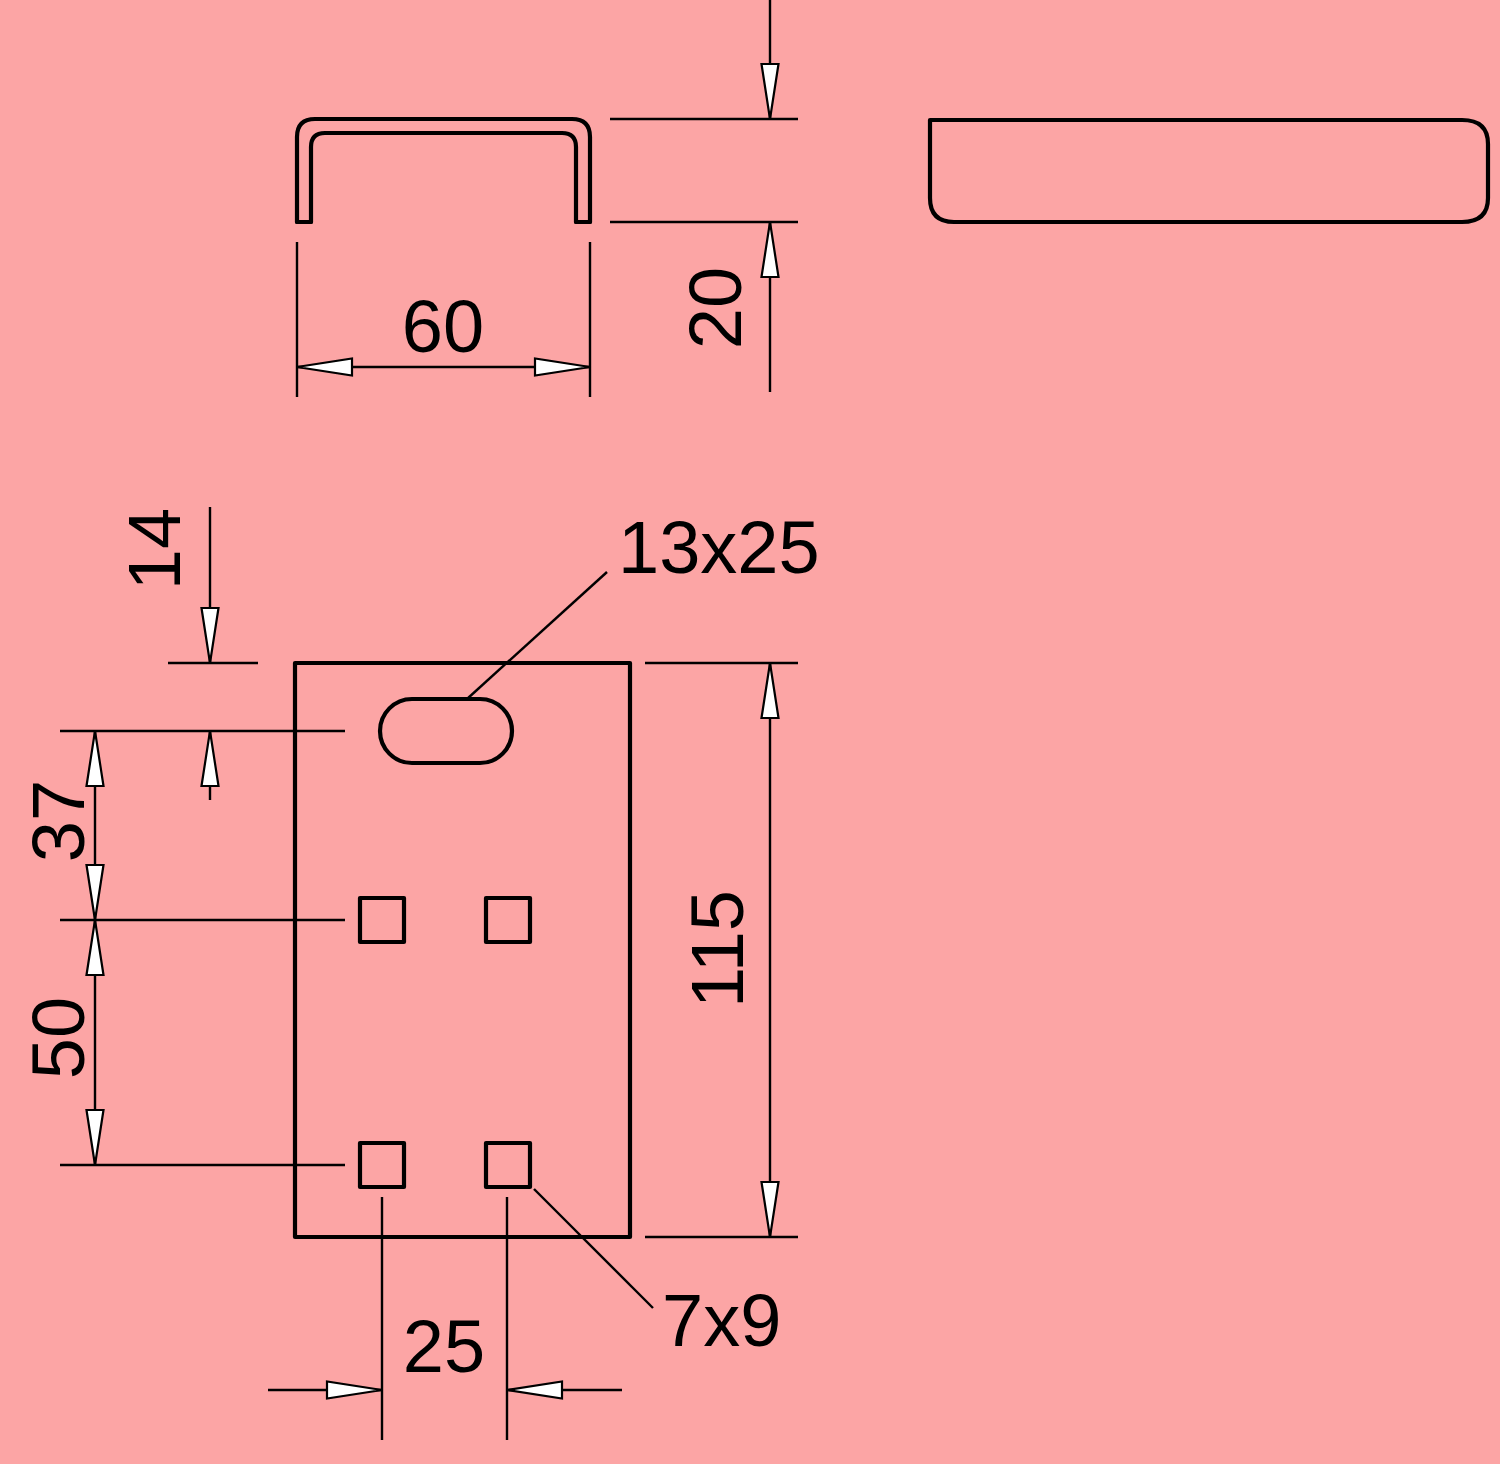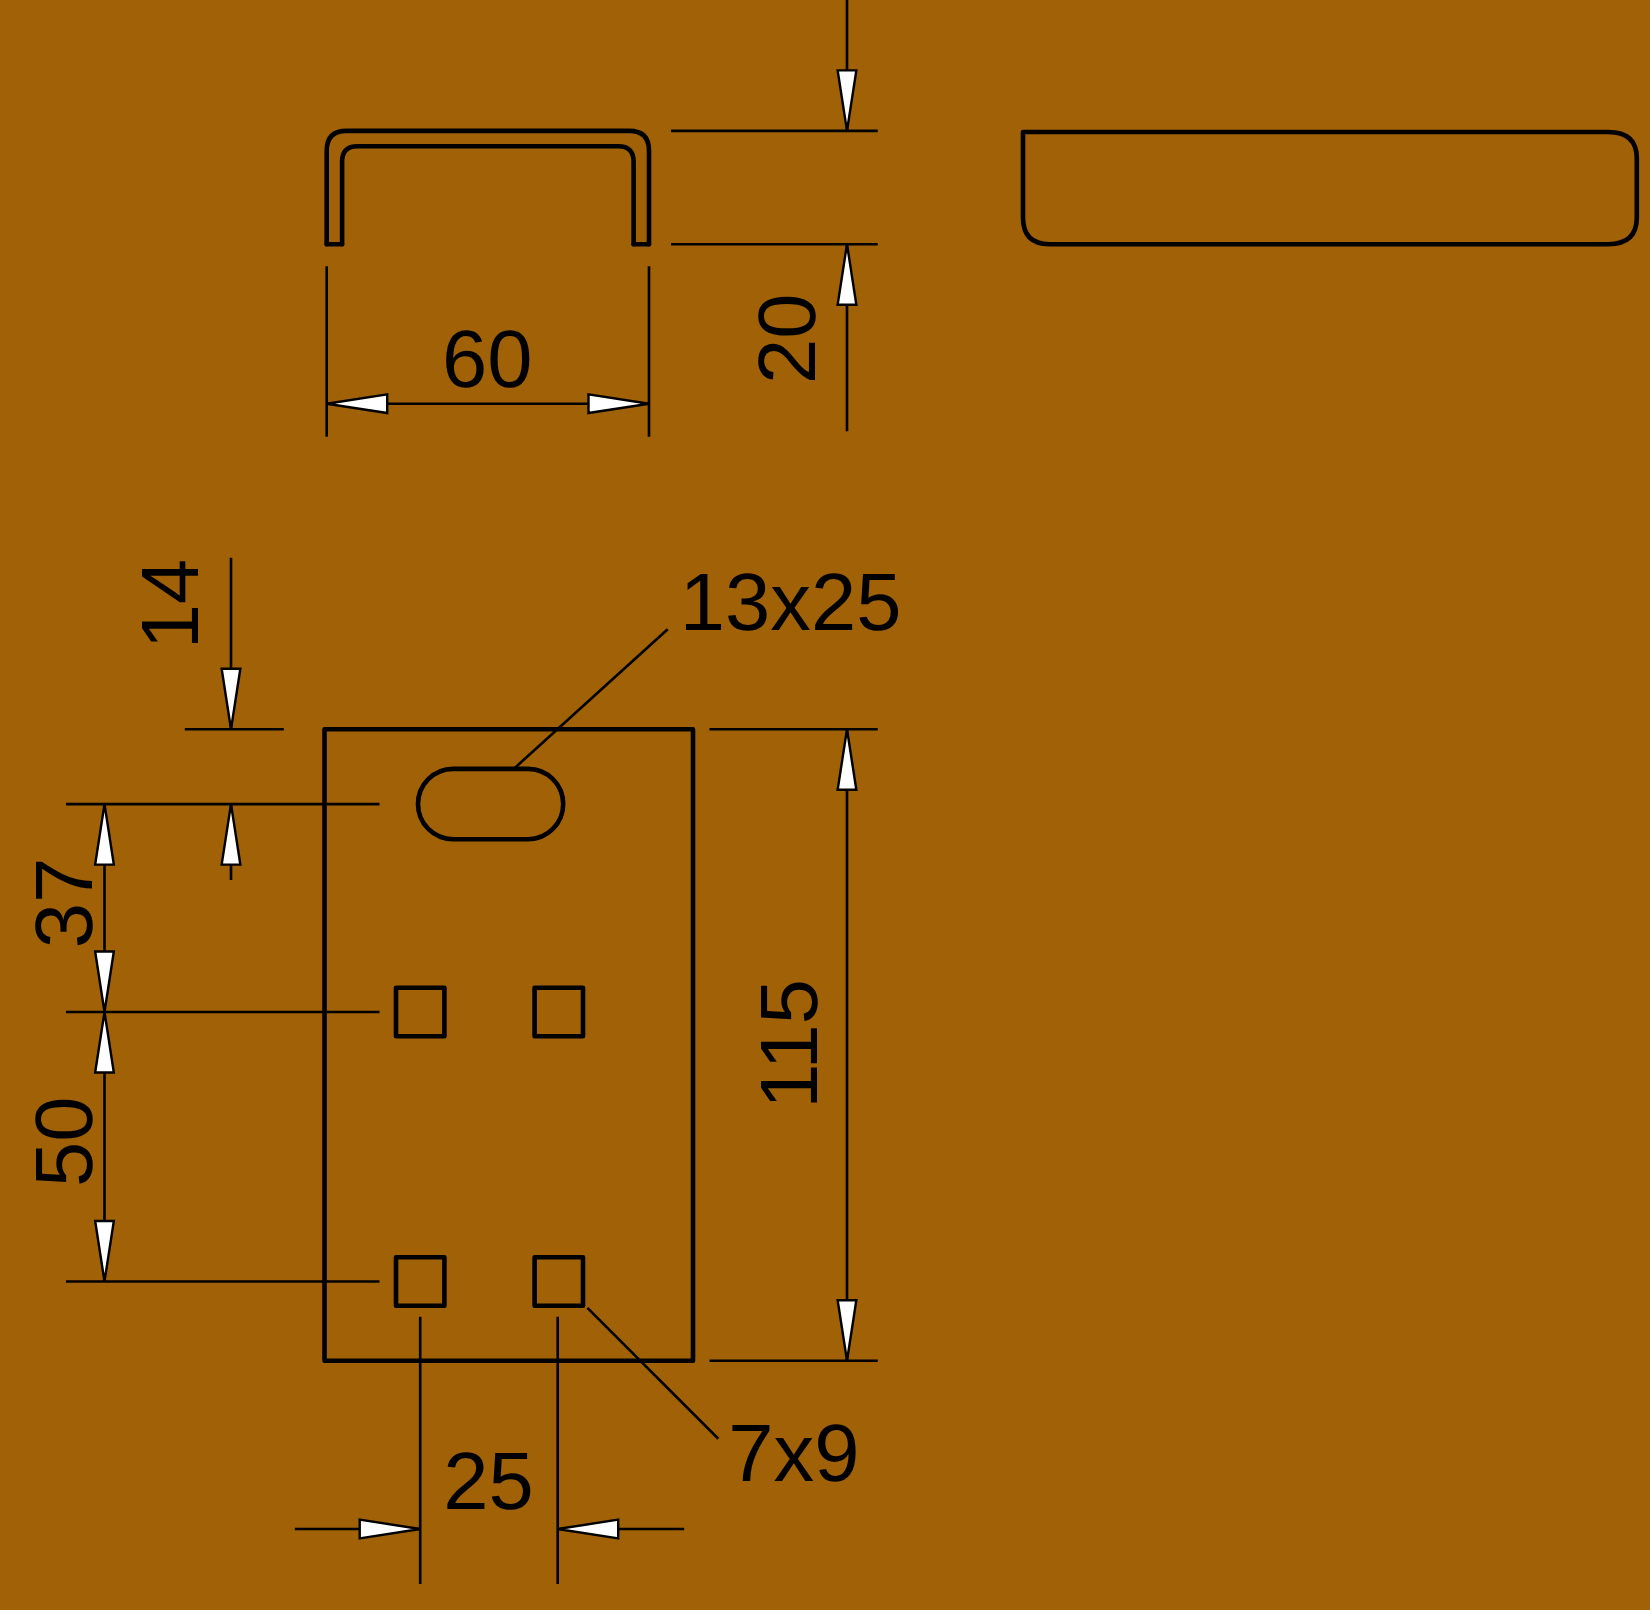--- a/index.html
+++ b/index.html
@@ -3,21 +3,21 @@
 <meta charset="utf-8">
 <style>
   html, body {
     margin: 0;
     padding: 0;
     background: #ffffff;
   }
   .stage {
     width: 1500px;
     height: 1464px;
-    background: #a16207;
+    background: #fca5a5;
     position: relative;
     overflow: hidden;
   }
   svg { display: block; }
   .obj {
     stroke: #000000;
     stroke-width: 4.2;
     fill: none;
     stroke-linejoin: round;
     stroke-linecap: round;

